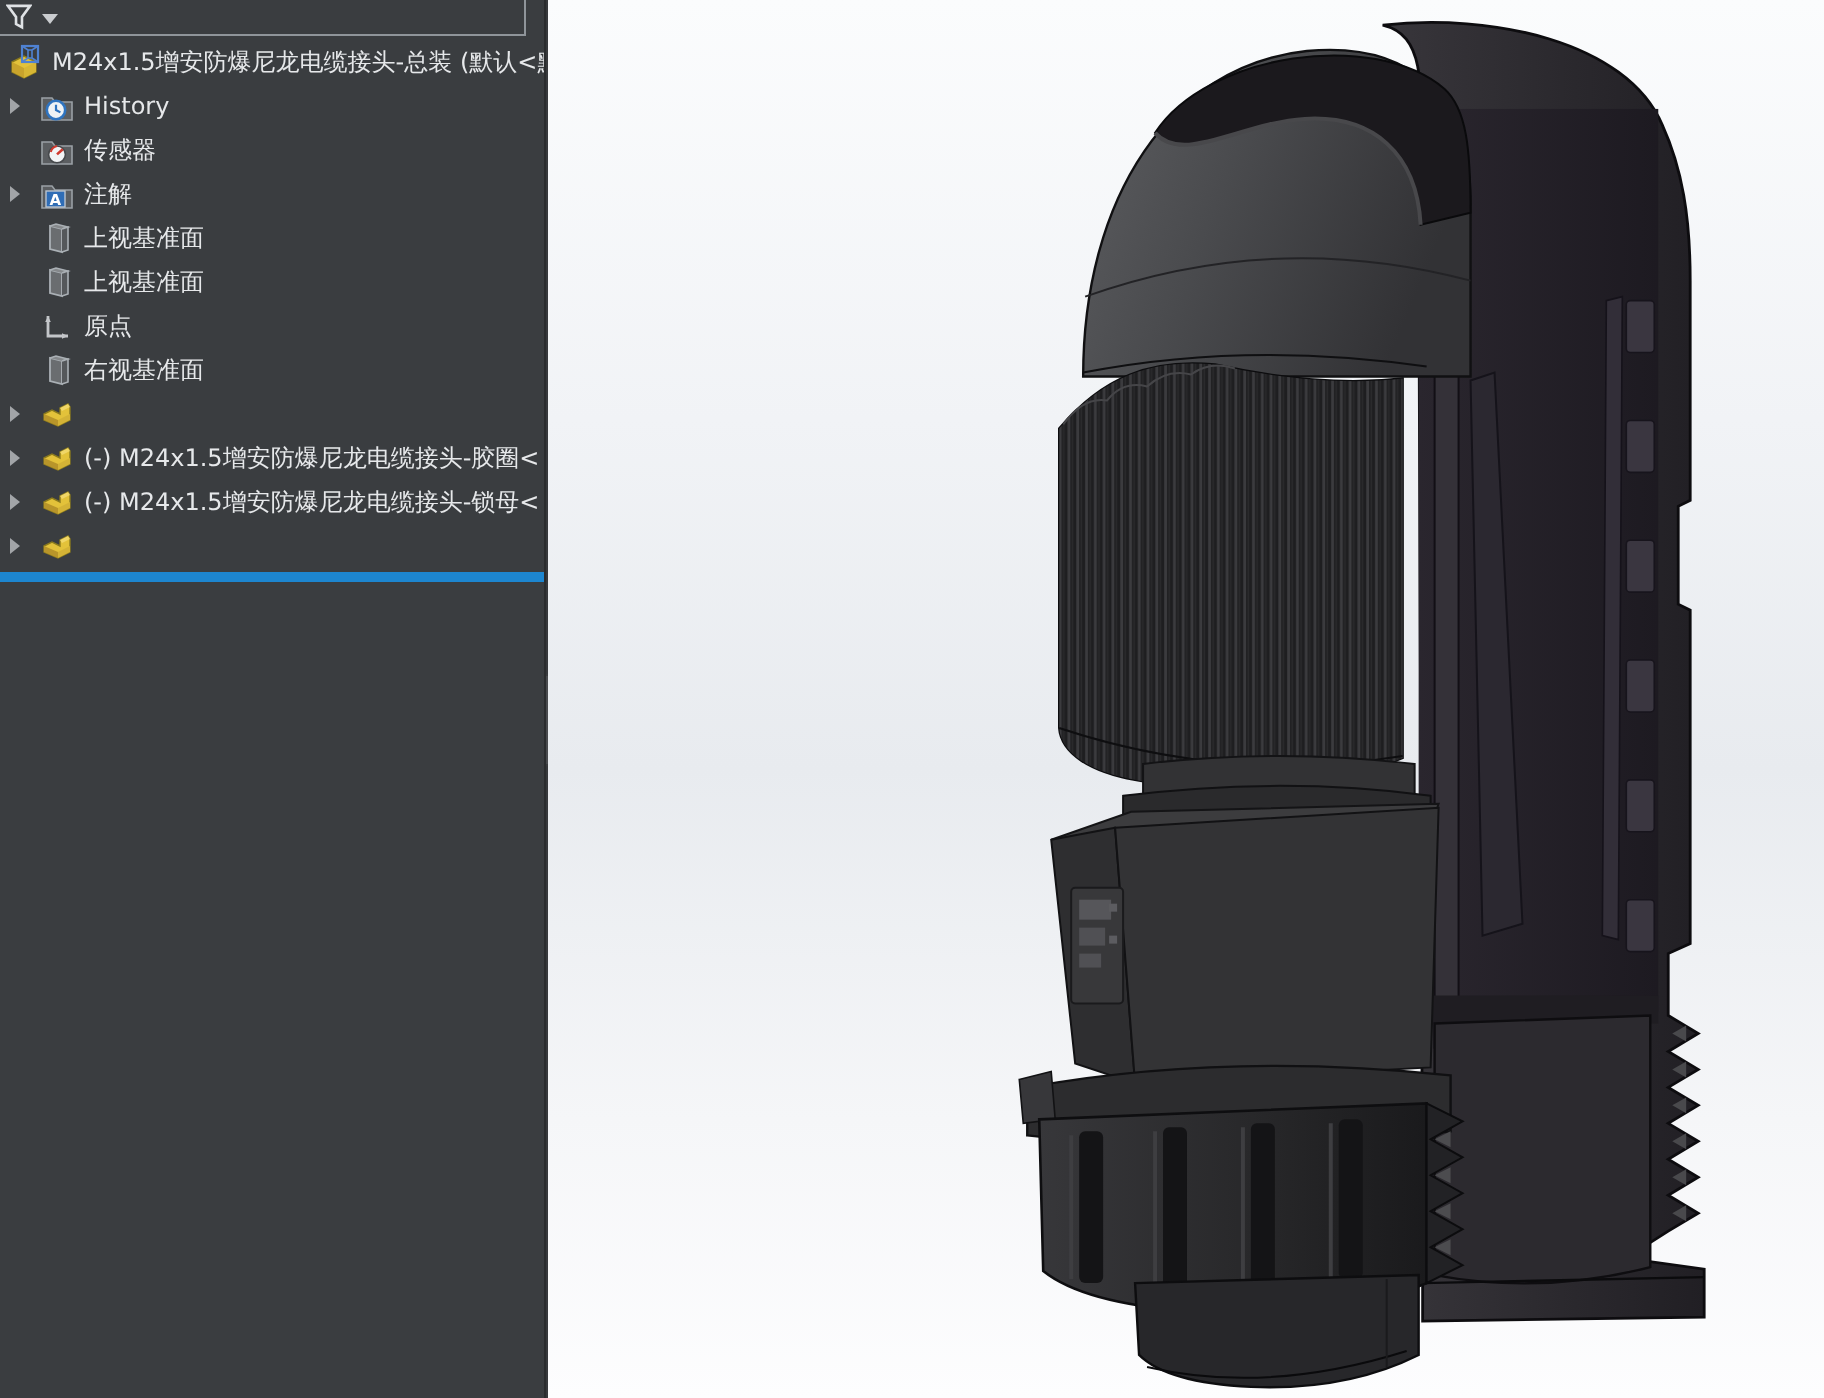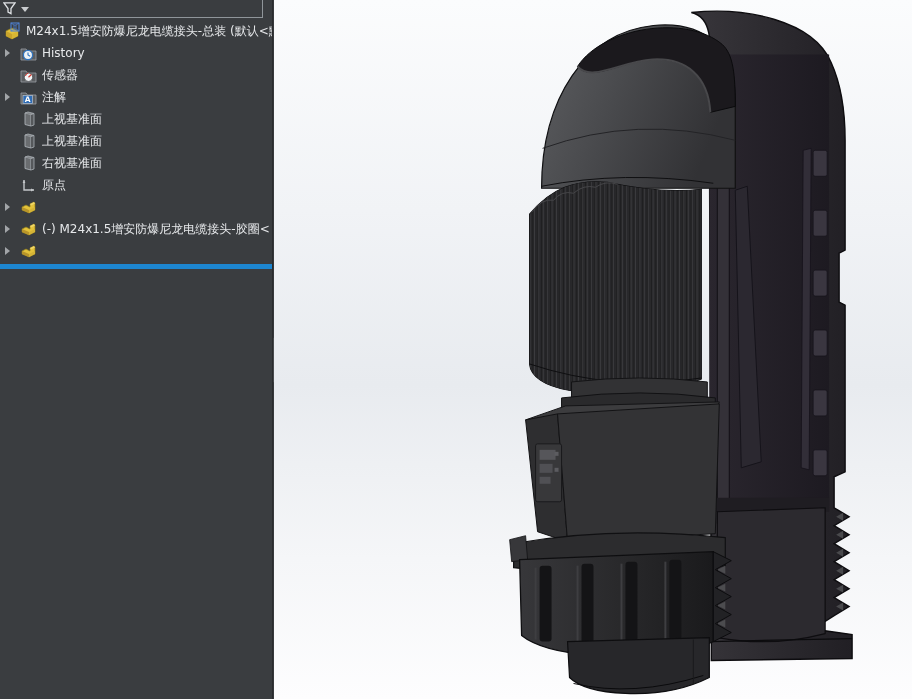--- a/index.html
+++ b/index.html
@@ -116,35 +116,35 @@
           <path d="M5 2 L11 3.5 L11 15 L5 13.5 Z" fill="#6a6d70" stroke="#aab0b5" stroke-width="0.9"></path>
           <path d="M5 2 L8 1 L14 2.5 L11 3.5" fill="#85888b" stroke="#aab0b5" stroke-width="0.8"></path>
           <path d="M11 3.5 L14 2.5 L14 14 L11 15" fill="#55585b" stroke="#aab0b5" stroke-width="0.8"></path>
         </svg>
         <span class="label">上视基准面</span>
       </div>
 
       <div class="row">
         <span class="arrowslot"></span>
         <svg class="icn" viewBox="0 0 17 17">
+          <path d="M4 3 L4 13 L14 13" fill="none" stroke="#c3c6c9" stroke-width="1.4"></path>
+          <path d="M4 3 L2.6 6 L5.4 6 Z" fill="#c3c6c9"></path>
+          <path d="M14 13 L11 11.6 L11 14.4 Z" fill="#c3c6c9"></path>
+        </svg>
+        <span class="label">原点</span>
+      </div>
+
+      <div class="row">
+        <span class="arrowslot"></span>
+        <svg class="icn" viewBox="0 0 17 17">
           <path d="M5 2 L11 3.5 L11 15 L5 13.5 Z" fill="#6a6d70" stroke="#aab0b5" stroke-width="0.9"></path>
           <path d="M5 2 L8 1 L14 2.5 L11 3.5" fill="#85888b" stroke="#aab0b5" stroke-width="0.8"></path>
           <path d="M11 3.5 L14 2.5 L14 14 L11 15" fill="#55585b" stroke="#aab0b5" stroke-width="0.8"></path>
         </svg>
         <span class="label">右视基准面</span>
-      </div>
-
-      <div class="row">
-        <span class="arrowslot"></span>
-        <svg class="icn" viewBox="0 0 17 17">
-          <path d="M4 3 L4 13 L14 13" fill="none" stroke="#c3c6c9" stroke-width="1.4"></path>
-          <path d="M4 3 L2.6 6 L5.4 6 Z" fill="#c3c6c9"></path>
-          <path d="M14 13 L11 11.6 L11 14.4 Z" fill="#c3c6c9"></path>
-        </svg>
-        <span class="label">原点</span>
       </div>
 
       <div class="row">
         <span class="arrowslot">
             <span class="expand-arrow"></span>
           </span>
         <svg class="icn" viewBox="0 0 17 17">
           <polygon points="2,8 6,6 10,8 10,5 14,3 15,4.5 15,11 9,14 2,11" fill="#e3c23a" stroke="#8a7a1e" stroke-width="0.7"></polygon>
           <polygon points="2,8 9,11 9,14 2,11" fill="#b8952a"></polygon>
           <polygon points="9,11 15,8 15,11 9,14" fill="#d4b336"></polygon>
@@ -158,20 +158,32 @@
           </span>
         <svg class="icn" viewBox="0 0 17 17">
           <polygon points="2,8 6,6 10,8 10,5 14,3 15,4.5 15,11 9,14 2,11" fill="#e3c23a" stroke="#8a7a1e" stroke-width="0.7"></polygon>
           <polygon points="2,8 9,11 9,14 2,11" fill="#b8952a"></polygon>
           <polygon points="9,11 15,8 15,11 9,14" fill="#d4b336"></polygon>
           <polygon points="10,5 14,3 15,4.5 11,6.5" fill="#f0d667"></polygon>
         </svg>
         <span class="label">(-) M24x1.5增安防爆尼龙电缆接头-胶圈&lt;</span>
       </div>
 
+      <div class="row">
+        <span class="arrowslot">
+            <span class="expand-arrow"></span>
+          </span>
+        <svg class="icn" viewBox="0 0 17 17">
+          <polygon points="2,8 6,6 10,8 10,5 14,3 15,4.5 15,11 9,14 2,11" fill="#e3c23a" stroke="#8a7a1e" stroke-width="0.7"></polygon>
+          <polygon points="2,8 9,11 9,14 2,11" fill="#b8952a"></polygon>
+          <polygon points="9,11 15,8 15,11 9,14" fill="#d4b336"></polygon>
+          <polygon points="10,5 14,3 15,4.5 11,6.5" fill="#f0d667"></polygon>
+        </svg>
+        <span class="label">(-) M24x1.5增安防爆尼龙电缆接头-锁母&lt;</span>
+      </div>
 
       <div class="row">
         <span class="arrowslot">
             <span class="expand-arrow"></span>
           </span>
         <svg class="icn" viewBox="0 0 17 17">
           <polygon points="2,8 6,6 10,8 10,5 14,3 15,4.5 15,11 9,14 2,11" fill="#e3c23a" stroke="#8a7a1e" stroke-width="0.7"></polygon>
           <polygon points="2,8 9,11 9,14 2,11" fill="#b8952a"></polygon>
           <polygon points="9,11 15,8 15,11 9,14" fill="#d4b336"></polygon>
           <polygon points="10,5 14,3 15,4.5 11,6.5" fill="#f0d667"></polygon>

